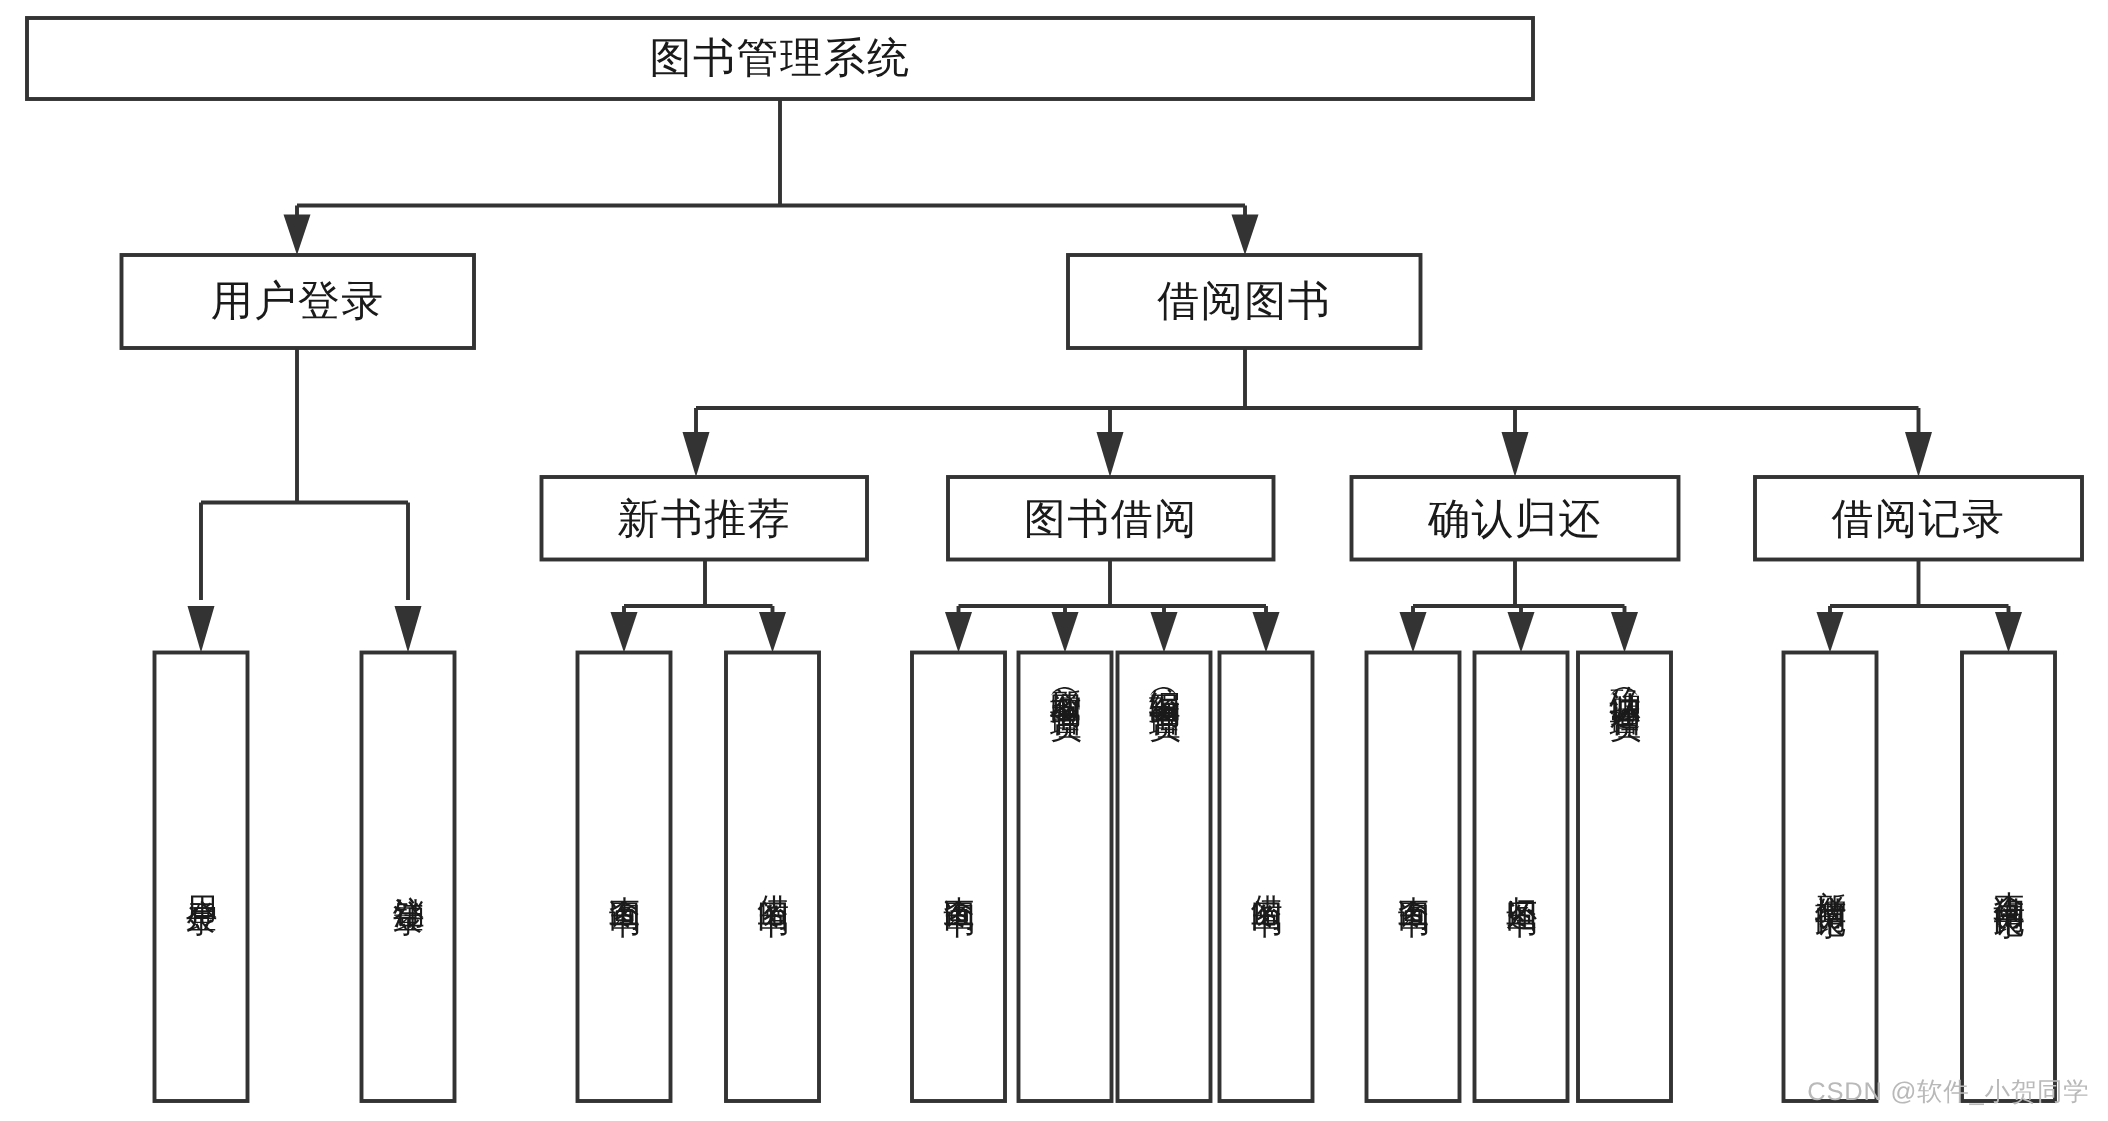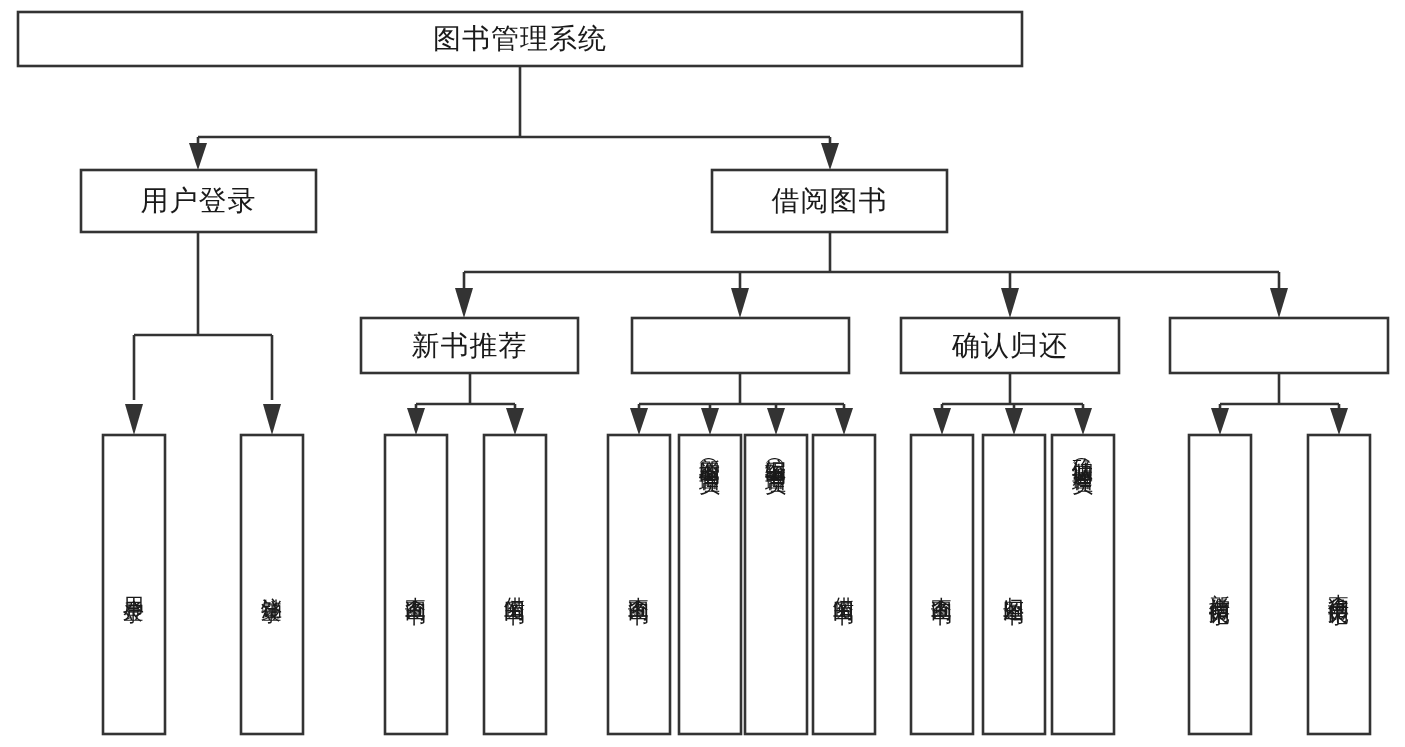--- a/index.html
+++ b/index.html
@@ -199,23 +199,29 @@
   <div class="hlabel-wrap" style="left:81px; top:170px; width:235px; height:62px;">
     <span class="hlabel-text">用户登录</span>
   </div>
   <div class="hlabel-wrap" style="left:712px; top:170px; width:235px; height:62px;">
     <span class="hlabel-text">借阅图书</span>
   </div>
 
   <div class="hlabel-wrap" style="left:361px; top:318px; width:217px; height:55px;text-align:right;">
     <span class="hlabel-text">新书推荐</span>
   </div>
+  <div class="hlabel-wrap" style="left:632px; top:318px; width:217px; height:55px;">
+    <span class="hlabel-text">图书借阅</span>
+  </div>
   <div class="hlabel-wrap" style="left:901px; top:318px; width:218px; height:55px;">
     <span class="hlabel-text">确认归还</span>
   </div>
+  <div class="hlabel-wrap" style="left:1170px; top:318px; width:218px; height:55px;">
+    <span class="hlabel-text">借阅记录</span>
+  </div>
 
   <div class="vlabel-wrap" style="left: 103px; top: 435px; width: 62px; height: 299px; align-items: center;">
     <span class="vlabel-text">用户登录</span>
   </div>
   <div class="vlabel-wrap" style="left: 241px; top: 435px; width: 62px; height: 299px; align-items: center;">
     <span class="vlabel-text">注销登录</span>
   </div>
   <div class="vlabel-wrap" style="left: 385px; top: 435px; width: 62px; height: 299px; align-items: center;">
     <span class="vlabel-text">查询图书</span>
   </div>
@@ -243,13 +249,14 @@
   <div class="vlabel-wrap" style="left: 1052px; top: 435px; width: 62px; height: 299px; align-items: flex-start; padding-top: 6px;">
     <span class="vlabel-text">确认归还（管理员）</span>
   </div>
   <div class="vlabel-wrap" style="left: 1189px; top: 435px; width: 62px; height: 299px; align-items: center;">
     <span class="vlabel-text">新增借阅记录</span>
   </div>
   <div class="vlabel-wrap" style="left: 1308px; top: 435px; width: 62px; height: 299px; align-items: center;">
     <span class="vlabel-text">查询借阅记录</span>
   </div>
 
+  <div id="watermark">CSDN @软件_小贺同学</div>
 </div>
 
 </body></html>

